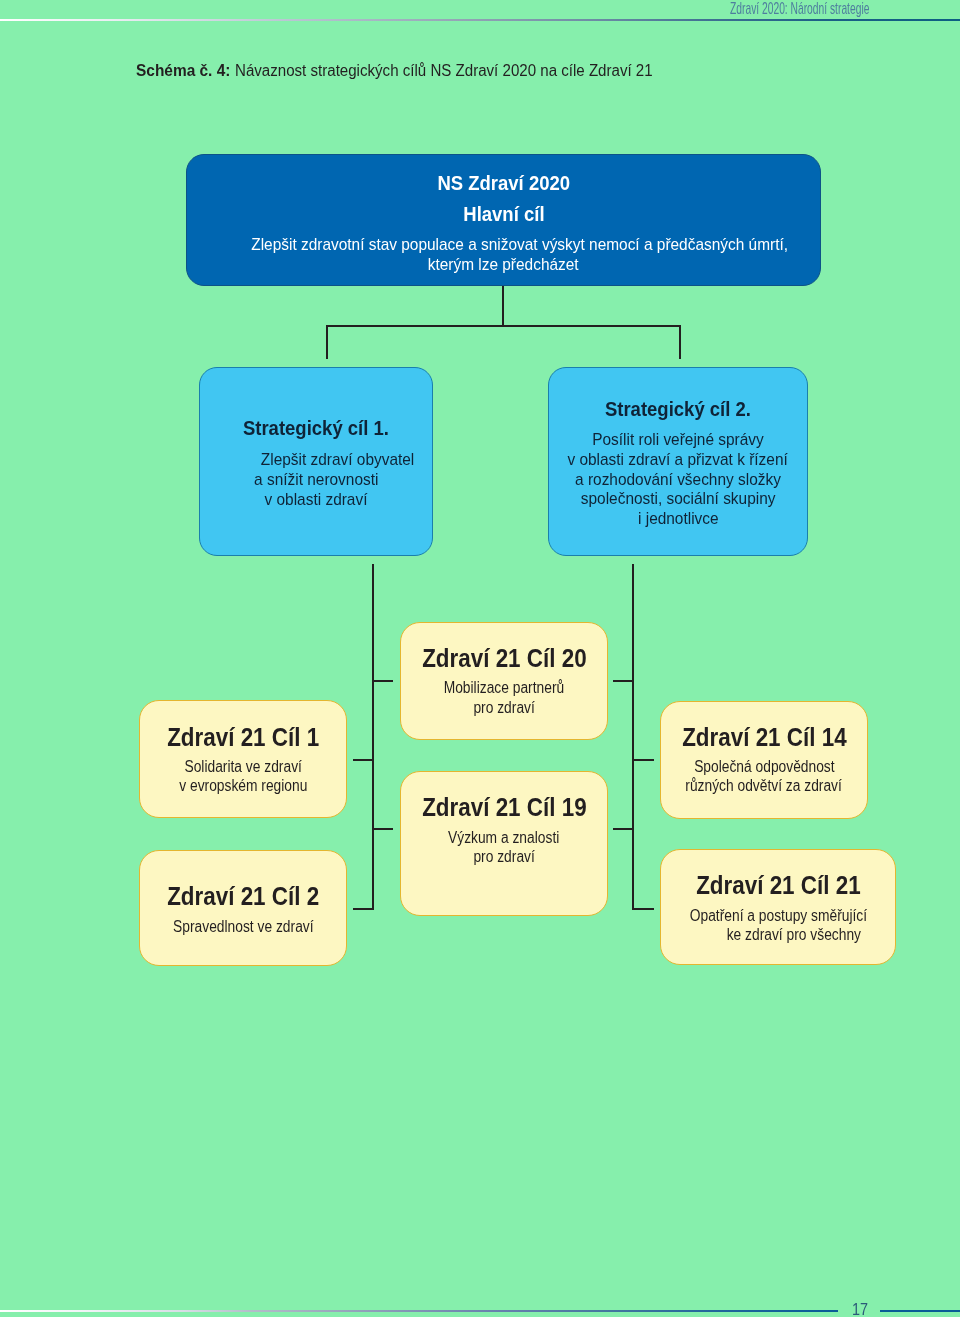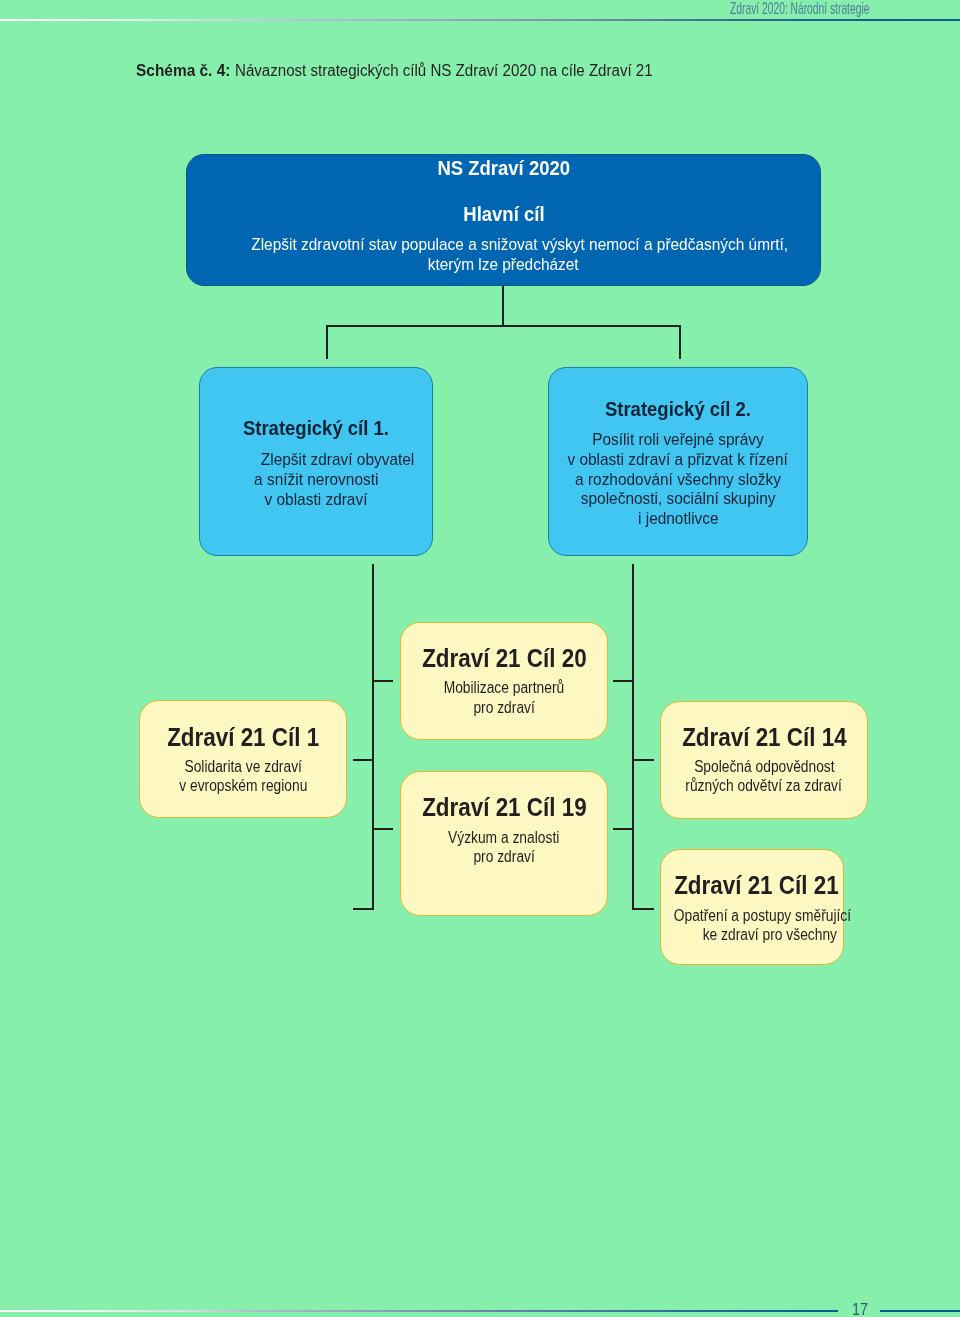--- a/index.html
+++ b/index.html
@@ -77,21 +77,21 @@
 <body>
 
 <div class="page">
 
   <div class="hdr-text"><span>Zdraví 2020: Národní strategie</span></div>
   <div class="hdr-rule"></div>
 
   <div class="schema"><span class="b">Schéma č. 4:</span><span class="gap"></span><span>Návaznost strategických cílů NS Zdraví 2020 na cíle Zdraví 21</span></div>
 
   <div class="box blue" style="left:186px;top:154px;width:635px;height:132px;">
-    <div class="ln tt" style="top:2px;"><span>NS Zdraví 2020</span></div>
+    <div class="ln tt" style="top:17px;"><span>NS Zdraví 2020</span></div>
     <div class="ln tt" style="top:47.6px;"><span>Hlavní cíl</span></div>
     <div class="ln bd" style="top:77.9px;margin-left:32px;"><span>Zlepšit zdravotní stav populace a snižovat výskyt nemocí a předčasných úmrtí,</span></div>
     <div class="ln bd" style="top:97.9px;"><span>kterým lze předcházet</span></div>
   </div>
 
   <div class="conn" style="left:502.2px;top:286px;width:1.9px;height:39.4px;"></div>
   <div class="conn" style="left:326.2px;top:325.1px;width:354.8px;height:1.9px;"></div>
   <div class="conn" style="left:326.2px;top:325.1px;width:1.9px;height:34.3px;"></div>
   <div class="conn" style="left:679.3px;top:325.1px;width:1.9px;height:34.3px;"></div>
 
@@ -122,40 +122,44 @@
   <div class="conn" style="left:634.2px;top:759.1px;width:19.6px;height:1.9px;"></div>
   <div class="conn" style="left:613.3px;top:828.1px;width:19.1px;height:1.9px;"></div>
   <div class="conn" style="left:634.2px;top:908.1px;width:19.6px;height:1.9px;"></div>
 
   <div class="box yel" style="left:139px;top:700px;width:208px;height:118px;">
     <div class="ln yt" style="top:24.7px;"><span>Zdraví 21 Cíl 1</span></div>
     <div class="ln yb" style="top:54.6px;"><span>Solidarita ve zdraví</span></div>
     <div class="ln yb" style="top:74.1px;"><span>v evropském regionu</span></div>
   </div>
 
+  <div class="box yel" style="left:139px;top:850px;width:208px;height:116px;">
+    <div class="ln yt" style="top:34.0px;"><span>Zdraví 21 Cíl 2</span></div>
+    <div class="ln yb" style="top:64.8px;"><span>Spravedlnost ve zdraví</span></div>
+  </div>
 
   <div class="box yel" style="left:400px;top:622px;width:208px;height:118px;">
     <div class="ln yt" style="top:24.2px;"><span>Zdraví 21 Cíl 20</span></div>
     <div class="ln yb" style="top:53.9px;"><span>Mobilizace partnerů</span></div>
     <div class="ln yb" style="top:73.5px;"><span>pro zdraví</span></div>
   </div>
 
   <div class="box yel" style="left:400px;top:771px;width:208px;height:145px;">
     <div class="ln yt" style="top:24.0px;"><span>Zdraví 21 Cíl 19</span></div>
     <div class="ln yb" style="top:54.5px;"><span>Výzkum a znalosti</span></div>
     <div class="ln yb" style="top:74.1px;"><span>pro zdraví</span></div>
   </div>
 
   <div class="box yel" style="left:660px;top:701px;width:208px;height:118px;">
     <div class="ln yt" style="top:24.2px;"><span>Zdraví 21 Cíl 14</span></div>
     <div class="ln yb" style="top:53.9px;"><span>Společná odpovědnost</span></div>
     <div class="ln yb" style="top:73.4px;"><span>různých odvětví za zdraví</span></div>
   </div>
 
-  <div class="box yel" style="left:660px;top:849px;width:184px;height:116px;">
+  <div class="box yel" style="left:660px;top:849px;width:236px;height:116px;">
     <div class="ln yt" style="top:24.0px;"><span>Zdraví 21 Cíl 21</span></div>
     <div class="ln yb" style="top:55.0px;"><span>Opatření a postupy směřující</span></div>
     <div class="ln yb" style="top:74.1px;padding-left:32px;"><span>ke zdraví pro všechny</span></div>
   </div>
 
   <div class="ft-rule-l"></div>
   <div class="ft-num"><span>17</span></div>
   <div class="ft-rule-r"></div>
 
 </div>

